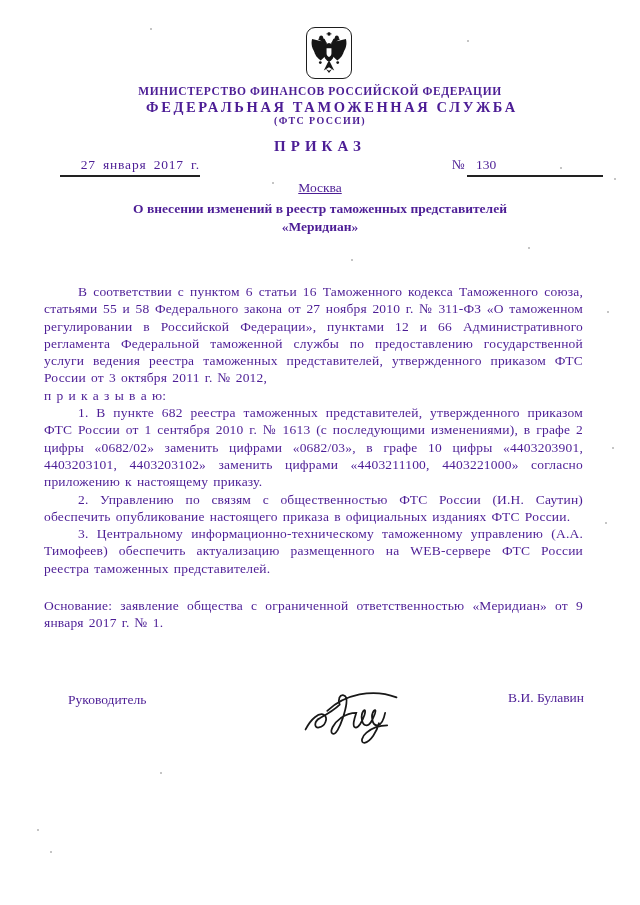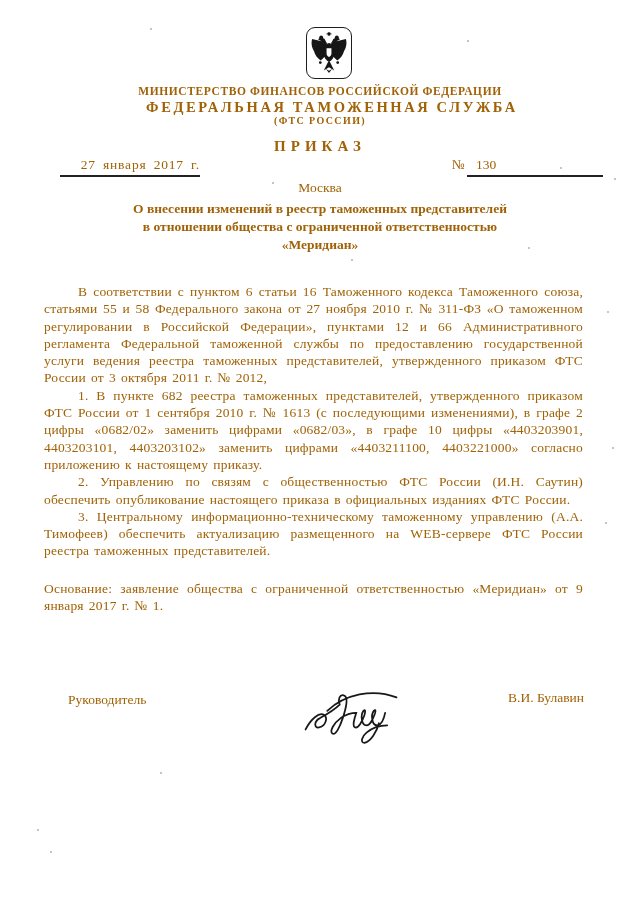--- a/index.html
+++ b/index.html
@@ -1,18 +1,18 @@
 <!DOCTYPE html>
 <html lang="ru"><head>
 <meta charset="utf-8">
 <style>
   html,body{margin:0;padding:0;background:#e8e8e8;}
   .page{
     position:relative; width:640px; height:905px; background:#ffffff;
-    font-family:"Liberation Serif","DejaVu Serif",serif; color:#a16207;
+    font-family:"Liberation Serif","DejaVu Serif",serif; color:#4c1d95;
     overflow:hidden; margin:0 auto;
   }
   
   .emblem{
     position:absolute; left:306px; top:27px; width:46px; height:52px;
     border:1.6px solid #1d1d1d; border-radius:9px;
     display:flex; align-items:center; justify-content:center; box-sizing:border-box;
   }
   .emblem svg{width:40px; height:46px; display:block;}
   
@@ -23,21 +23,21 @@
   .doctype {top:138px; font-size:15px;   letter-spacing:5px;}
   
   .date-line{
     position:absolute; left:60px; top:157px; width:140px; height:20px;
     border-bottom:2px solid #222; box-sizing:border-box;
     font-size:13.5px; padding-left:6px; letter-spacing:0.8px; word-spacing:3px;text-align:right;
   }
   .num-line{position:absolute; left:452px; top:157px; height:20px; display:flex; font-size:13.5px;}
   .num-sign{padding-right:2px;}
   .num-value{border-bottom:2px solid #222; width:136px; padding-left:9px; box-sizing:border-box;}
-  .city{position:absolute; left:0; right:0; top:180px; text-align:center; font-size:13.5px;}
+  .city{position:absolute; left:0; right:0; top:180px; text-align:center; font-size:13.5px;text-decoration:underline;}
   
   .order-title{
     position:absolute; left:70px; right:70px; top:200px;
     text-align:center; font-weight:bold; font-size:13.5px; line-height:18px;
   }
   
   .body{
     position:absolute; left:44px; top:283px; width:539px;
     font-size:13.5px; line-height:17.3px; text-align:justify;
     letter-spacing:0.2px; word-spacing:1.5px;
@@ -90,26 +90,26 @@
 
   <div class="date-line">27 января 2017 г.</div>
   <div class="num-line">
     <span class="num-sign">№</span>
     <span class="num-value">130</span>
   </div>
   <div class="city">Москва</div>
 
   <div class="order-title">
     <div>О внесении изменений в реестр таможенных представителей</div>
-    <div>в отношении общества с ограниченной ответственностью</div>
     <div>«Меридиан»</div>
   </div>
 
   <div class="body">
     <p class="para">В соответствии с пунктом 6 статьи 16 Таможенного кодекса Таможенного союза, статьями 55 и 58 Федерального закона от 27 ноября 2010 г. № 311-ФЗ «О таможенном регулировании в Российской Федерации», пунктами 12 и 66 Административного регламента Федеральной таможенной службы по предоставлению государственной услуги ведения реестра таможенных представителей, утвержденного приказом ФТС России от 3 октября 2011 г. № 2012,</p>
+    <p class="no-indent">п р и к а з ы в а ю:</p>
     <p class="para">1. В пункте 682 реестра таможенных представителей, утвержденного приказом ФТС России от 1 сентября 2010 г. № 1613 (с последующими изменениями), в графе 2 цифры «0682/02» заменить цифрами «0682/03», в графе 10 цифры «4403203901, 4403203101, 4403203102» заменить цифрами «4403211100, 4403221000» согласно приложению к настоящему приказу.</p>
     <p class="para">2. Управлению по связям с общественностью ФТС России (И.Н. Саутин) обеспечить опубликование настоящего приказа в официальных изданиях ФТС России.</p>
     <p class="para">3. Центральному информационно-техническому таможенному управлению (А.А. Тимофеев) обеспечить актуализацию размещенного на WEB-сервере ФТС России реестра таможенных представителей.</p>
     <p class="no-indent basis">Основание: заявление общества с ограниченной ответственностью «Меридиан» от 9 января 2017 г. № 1.</p>
   </div>
 
   <div class="sig-label">Руководитель</div>
   <div class="sig-scribble">
     <svg viewBox="0 0 100 60" xmlns="http://www.w3.org/2000/svg" fill="none" stroke="#181818" stroke-width="1.7" stroke-linecap="round">
       <path d="M7 44 C12 34 20 27 25 30 C29 33 26 41 20 42 C15 43 15 36 21 33 C30 28 36 24 40 20 C38 15 40 10 44 11 C49 12 46 24 43 33 C40 42 36 50 33 48 C30 46 34 38 41 33 C47 29 52 28 56 28 C54 34 52 41 55 42 C58 43 62 36 64 30 C65 27 65 24 63 26 C60 30 61 40 66 40 C70 40 72 34 74 29 C75 26 75 24 73 26 C70 30 71 41 77 40 C81 39 83 33 84 28"></path>

